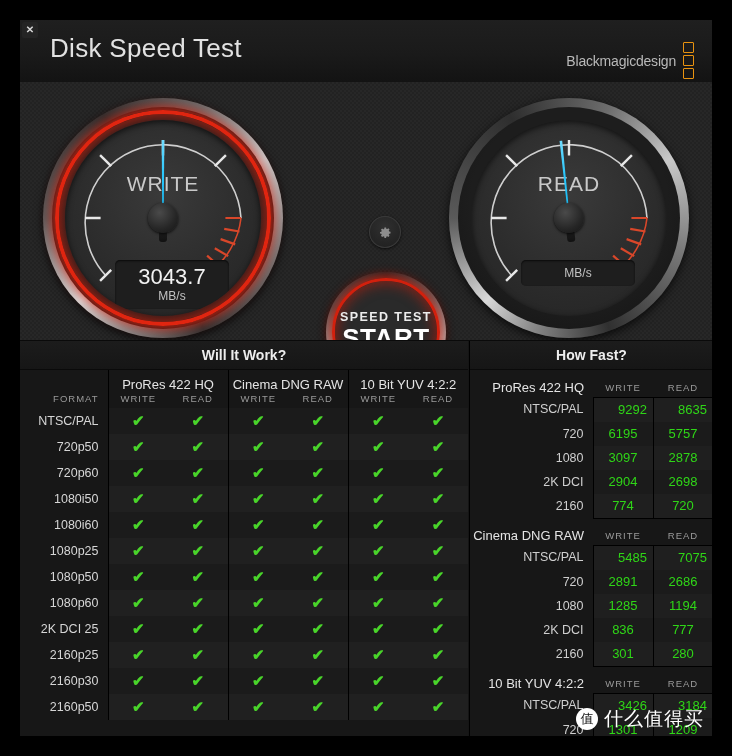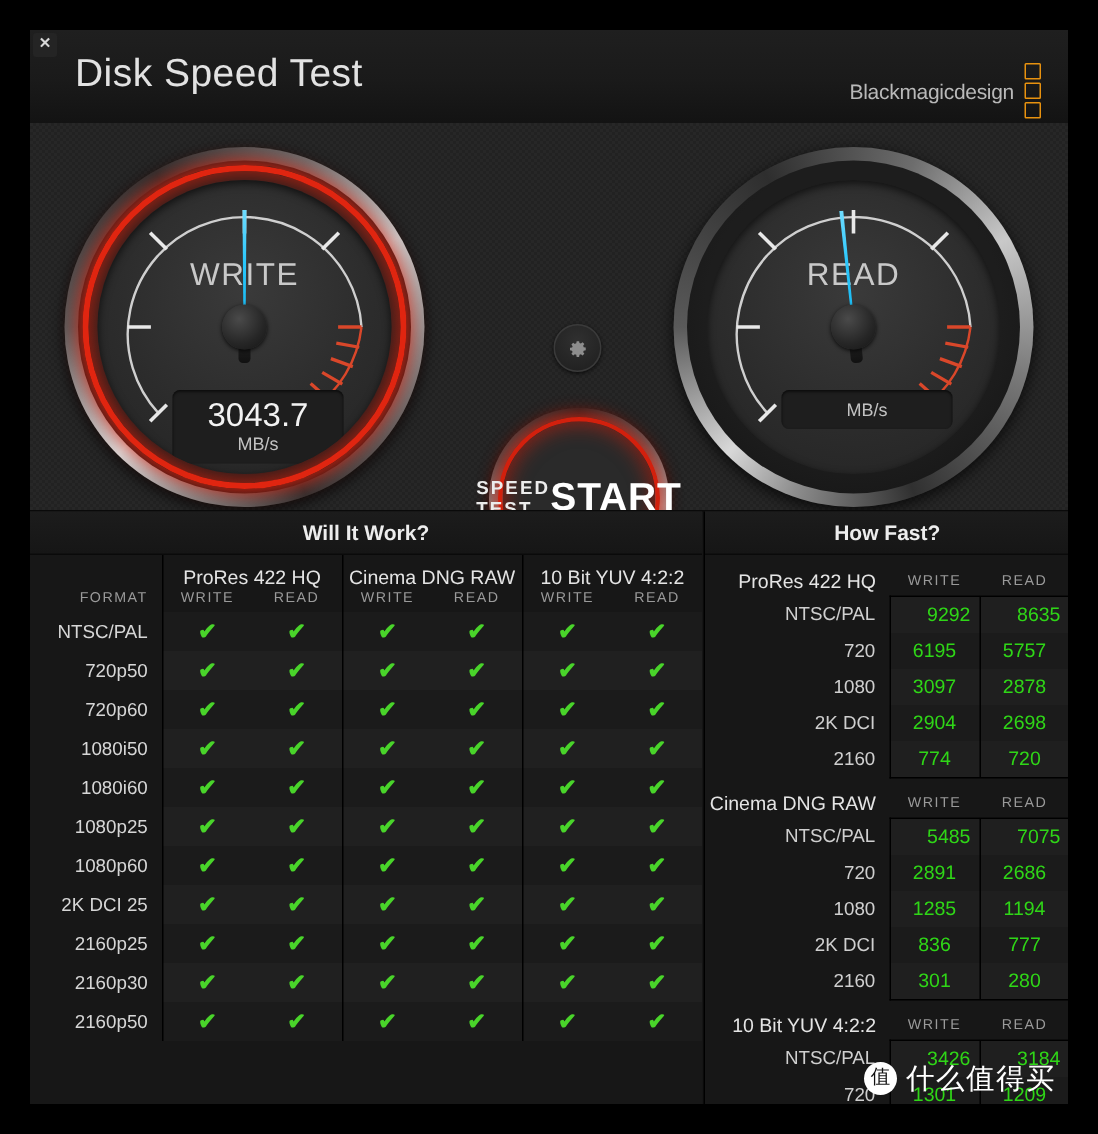--- a/index.html
+++ b/index.html
@@ -234,21 +234,21 @@
   #start-inner {
     position: absolute;
     inset: 6px;
     border-radius: 50%;
     background: radial-gradient(circle at 50% 45%, #2a2a2a 55%, #161616 100%);
     border: 3px solid #d2200d;
     box-shadow:
       0 0 11px 2px rgba(224,32,13,.8),
       inset 0 0 13px 2px rgba(224,32,13,.55);
     display: flex;
-    flex-direction: row;
+    flex-direction: column;
     align-items: center;
     justify-content: center;
   }
   #start-small {
     font-size: 12.5px;
     color: #ececec;
     letter-spacing: 1.4px;
     font-weight: bold;
   }
   #start-big {
@@ -580,20 +580,29 @@
             <tr>
               <td class="fmt">1080p25</td>
               <td class="chk sep-l">✔</td>
               <td class="chk">✔</td>
               <td class="chk sep-l">✔</td>
               <td class="chk">✔</td>
               <td class="chk sep-l">✔</td>
               <td class="chk">✔</td>
             </tr>
             <tr>
+              <td class="fmt">1080p50</td>
+              <td class="chk sep-l">✔</td>
+              <td class="chk">✔</td>
+              <td class="chk sep-l">✔</td>
+              <td class="chk">✔</td>
+              <td class="chk sep-l">✔</td>
+              <td class="chk">✔</td>
+            </tr>
+            <tr>
               <td class="fmt">1080p60</td>
               <td class="chk sep-l">✔</td>
               <td class="chk">✔</td>
               <td class="chk sep-l">✔</td>
               <td class="chk">✔</td>
               <td class="chk sep-l">✔</td>
               <td class="chk">✔</td>
             </tr>
             <tr>
               <td class="fmt">2K DCI 25</td>

